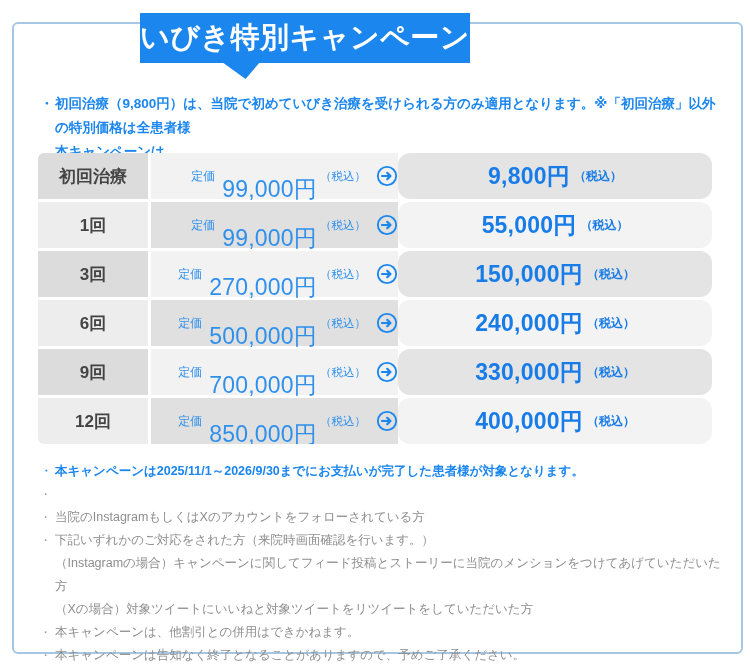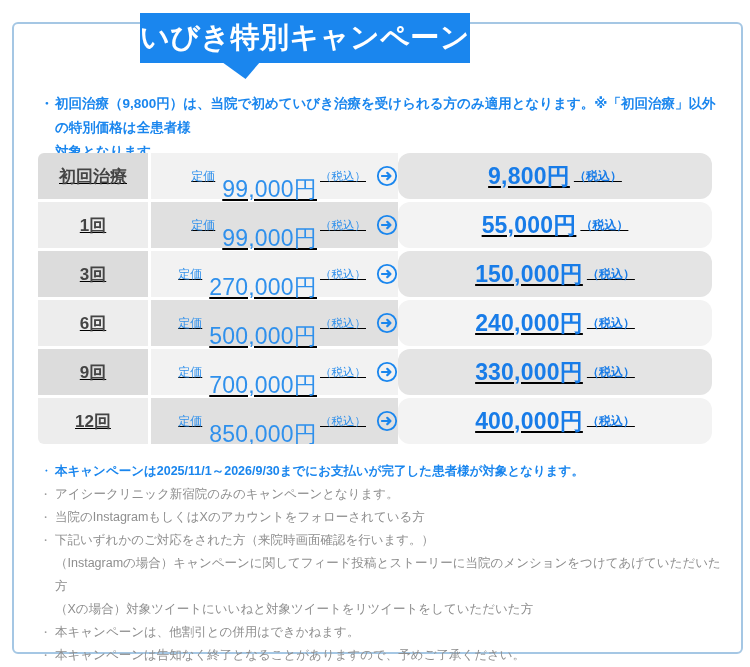--- a/index.html
+++ b/index.html
@@ -15,21 +15,21 @@
   .title-box .title-text { color:#fff; font-size:29px; font-weight:bold; letter-spacing:0.5px; white-space:nowrap; }
   .title-tail { position:absolute; left:222px; top:62px; width:38px; height:17px;
     background:#1a86ee; clip-path:polygon(0 0,100% 0,62% 100%); z-index:3; }
 
   .intro { position:absolute; left:40px; top:92px; width:678px; display:flex; z-index:2; }
   .intro .bullet { color:#1a86ee; font-size:13.5px; font-weight:bold; line-height:24px; width:15px; flex:none; }
   .intro .lines { color:#1a86ee; font-size:13.5px; font-weight:bold; line-height:24px; }
 
   .price-table { position:absolute; left:38px; top:153px; width:674px; z-index:2;
     border-radius:6px; overflow:hidden; }
-  .row { display:flex; height:46px; margin-bottom:3px;text-decoration:underline; }
+  .row { display:flex; height:46px; margin-bottom:3px; }
   .row:last-child { margin-bottom:0; }
   .cell { display:flex; align-items:center; }
   .cell-label { width:110px; margin-right:3px; justify-content:center;
     font-size:17px; font-weight:bold; color:#444444; }
   .cell-original { width:247px; justify-content:flex-end; }
   .cell-campaign { width:314px; justify-content:center;border-radius:12px; }
   .row.odd  .cell-label    { background:#dcdcdc; }
   .row.odd  .cell-original { background:#f2f2f2; }
   .row.odd  .cell-campaign { background:#e4e4e4; }
   .row.even .cell-label    { background:#ededed; }
@@ -60,21 +60,21 @@
 
   <div class="title-box">
     <span class="title-text">いびき特別キャンペーン</span>
   </div>
   <div class="title-tail"></div>
 
   <div class="intro">
     <span class="bullet">・</span>
     <div class="lines">
       <div>初回治療（9,800円）は、当院で初めていびき治療を受けられる方のみ適用となります。※「初回治療」以外の特別価格は全患者様</div>
-      <div>対象となります。</div>
+      <div>本キャンペーンは。</div>
     </div>
   </div>
 
   <div class="price-table">
 
     <div class="row odd">
       <div class="cell cell-label">
         <span>初回治療</span>
       </div>
       <div class="cell cell-original">
@@ -207,21 +207,20 @@
 
   </div>
 
   <div class="notes">
     <div class="note blue">
       <span class="n-bullet">・</span>
       <span class="n-text">本キャンペーンは2025/11/1～2026/9/30までにお支払いが完了した患者様が対象となります。</span>
     </div>
     <div class="note">
       <span class="n-bullet">・</span>
-      <span class="n-text">アイシークリニック新宿院のみのキャンペーンとなります。</span>
     </div>
     <div class="note">
       <span class="n-bullet">・</span>
       <span class="n-text">当院のInstagramもしくはXのアカウントをフォローされている方</span>
     </div>
     <div class="note">
       <span class="n-bullet">・</span>
       <span class="n-text">下記いずれかのご対応をされた方（来院時画面確認を行います。）</span>
     </div>
     <div class="note indent">

